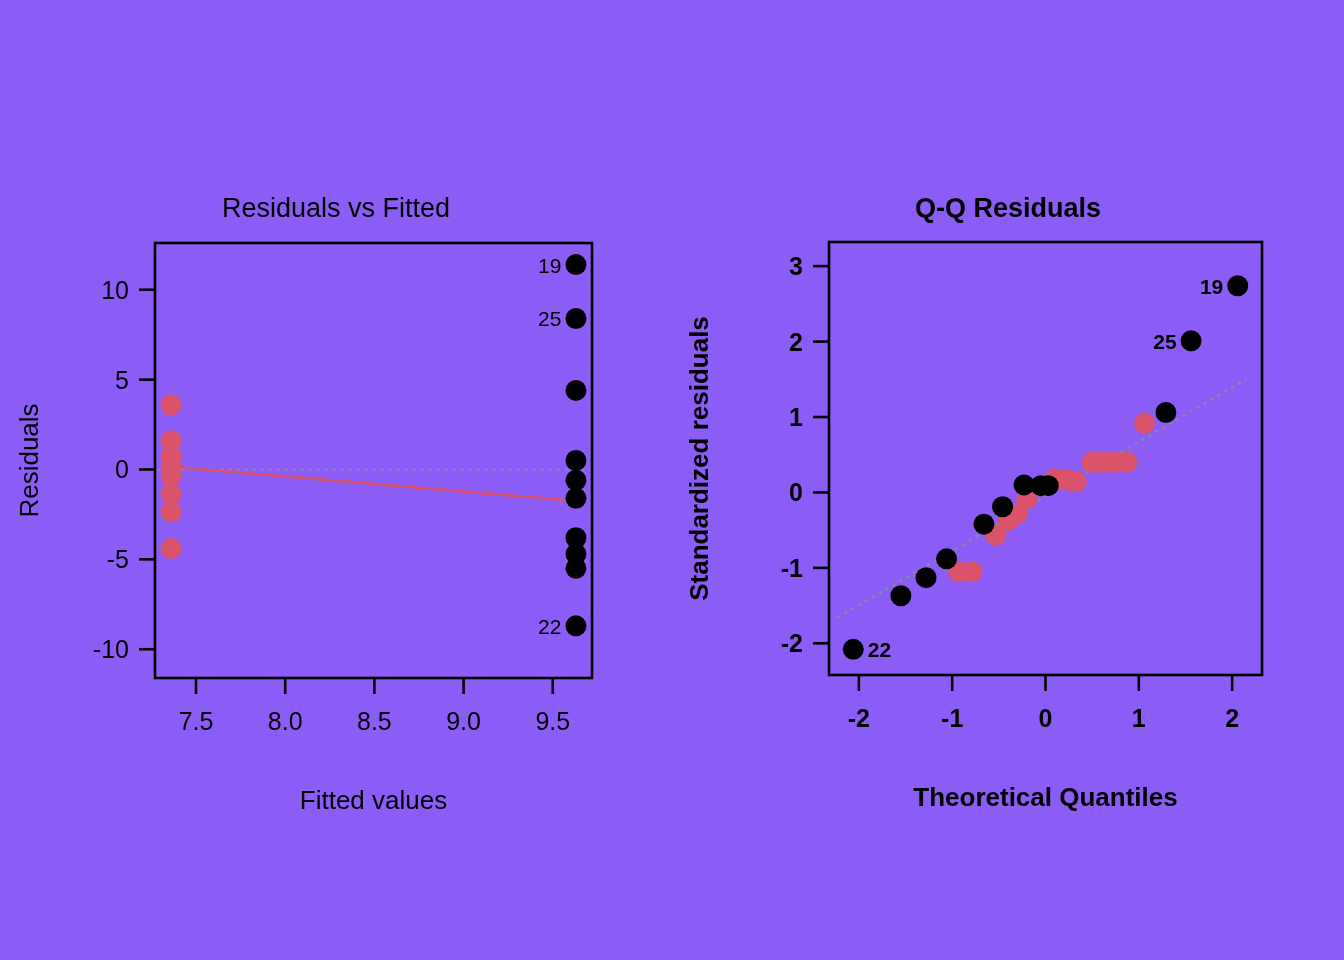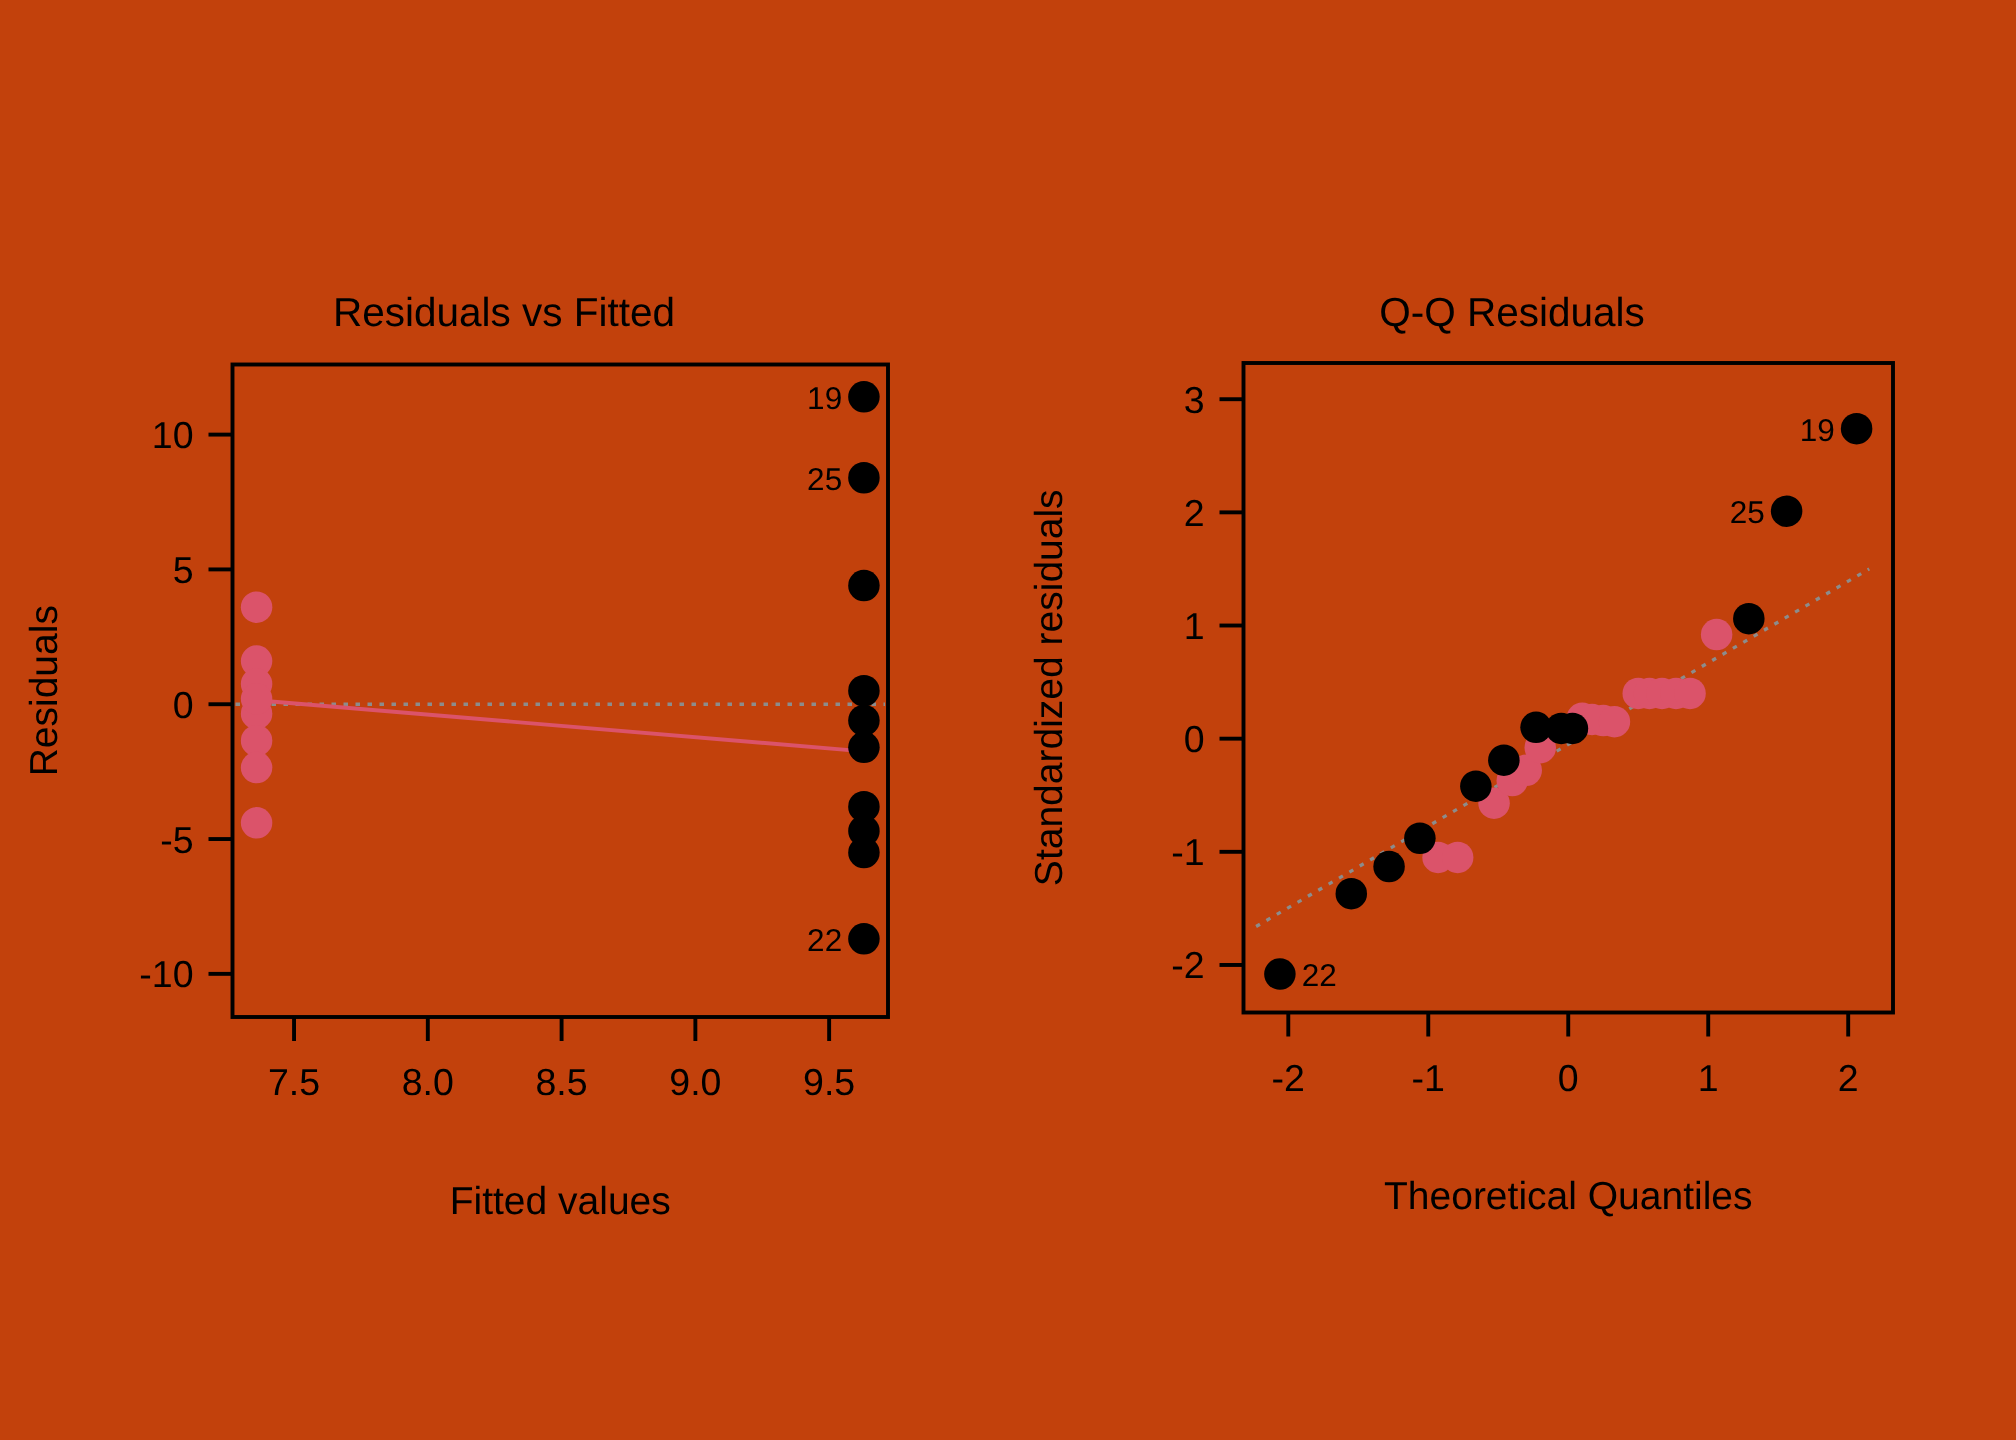--- a/index.html
+++ b/index.html
@@ -10,29 +10,29 @@
   body {
     width: 1344px;
     height: 960px;
     font-family: "Liberation Sans", sans-serif;
     overflow: hidden;
   }
   #figure {
     position: relative;
     width: 1344px;
     height: 960px;
-    background: #c2410c;
+    background: #8b5cf6;
   }
   .panel {
     position: absolute;
     top: 0;
     height: 960px;
   }
   #panel-left  { left: 0px;   width: 672px; }
-  #panel-right { left: 672px; width: 672px; }
+  #panel-right { left: 672px; width: 672px; font-weight: bold; }
 
   .panel-title {
     position: absolute;
     width: 100%;
     text-align: center;
     font-size: 27px;
     color: #000000;
     letter-spacing: 0px;
     white-space: nowrap;
   }

